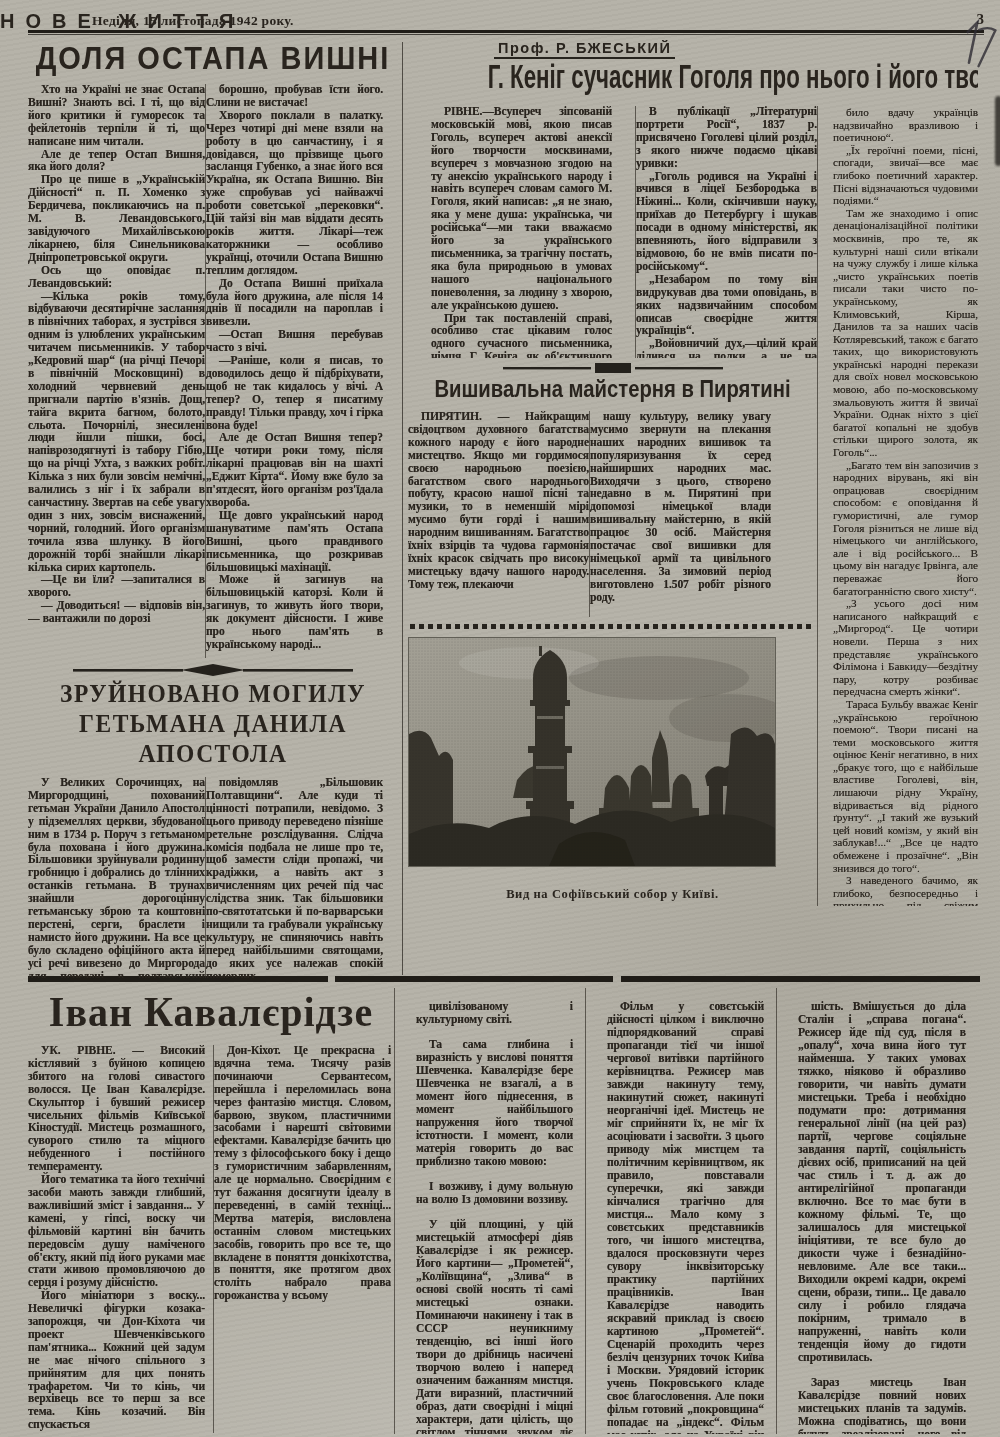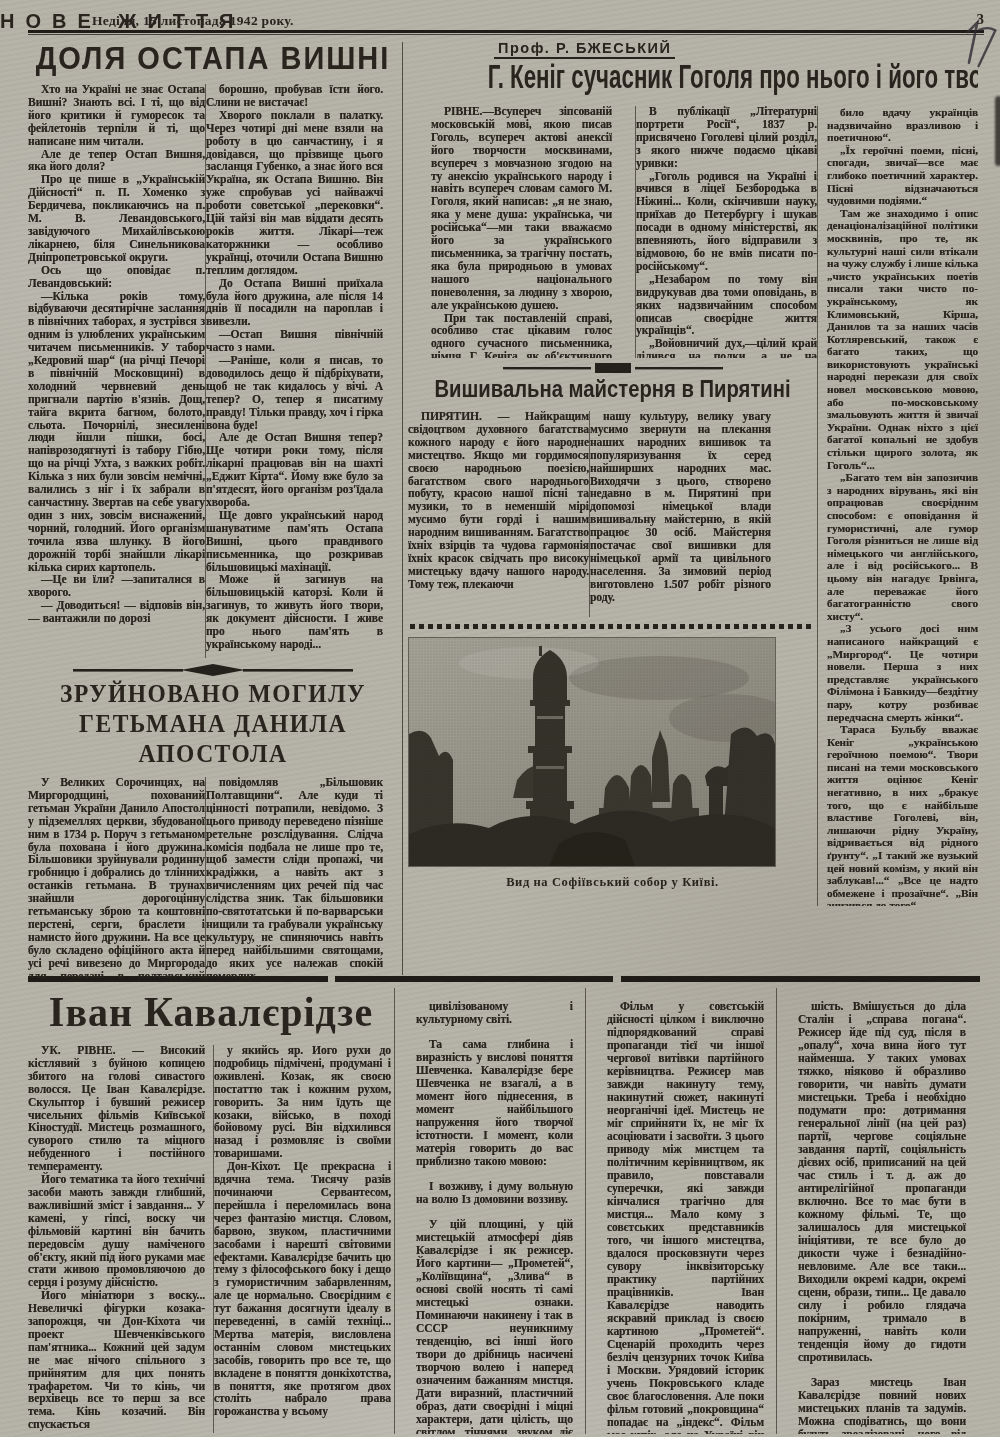--- a/index.html
+++ b/index.html
@@ -49,30 +49,30 @@
   .right-sec{position:absolute;left:408px;top:40px;width:570px;height:938px;overflow:hidden;}
   .byline{width:62%;text-align:center;font-family:"Liberation Sans",sans-serif;font-weight:700;
     font-size:14.5px;letter-spacing:1.5px;}
   .byline span{border-bottom:2px solid #26231d;padding:0 4px 1px;}
   .h-kenig{margin:4px 0 10px;text-align:center;font-family:"Liberation Sans",sans-serif;font-weight:700;
     font-size:31px;white-space:nowrap;transform:scaleX(.72) scaleY(1.05);transform-origin:center;}
   .right-body{display:flex;}
   .right-left{flex:0 0 378px;}
   .art2-cols{height:252px;}
   .art2-cols .col{flex:0 0 181px;margin-left:23px;}
-  .col-kenig3{flex:1;border-left:1px solid rgba(52,48,41,.7);padding-left:9px;overflow:hidden;
-    height:800px;font-size:11.3px;line-height:12.6px;font-weight:700;letter-spacing:-.1px;word-spacing:.3px;
+  .col-kenig3{flex:1;border-left:1px solid rgba(52,48,41,.7);padding-left:15px;overflow:hidden;
+    height:800px;font-size:11.3px;line-height:12.6px;font-weight:400;letter-spacing:-.1px;word-spacing:.3px;
     text-shadow:0 0 .5px rgba(41,36,30,.55);}
   .col-kenig3 p{margin:0;text-indent:13px;text-align:justify;}
   .h-pyriatyn{margin:3px 0 8px;text-align:center;font-family:"Liberation Sans",sans-serif;font-weight:700;
     font-size:23px;white-space:nowrap;transform:scaleX(.88);transform-origin:center;}
   .art3-cols{height:206px;}
   .art3-cols .col{flex:0 0 181px;}
   .photo{display:block;width:366px;height:228px;border:1px solid rgba(40,37,31,.5);background:#9b988d;}
-  .caption{margin-top:8px;text-align:center;font-weight:700;font-size:12.5px;letter-spacing:.6px;}
+  .caption{margin-top:20px;text-align:center;font-weight:700;font-size:12.5px;letter-spacing:.6px;}
   
   .bottom-sec{position:absolute;left:28px;top:988px;width:950px;height:446px;overflow:hidden;display:flex;}
   .bwrap{flex:0 0 366px;font-family:Liberation Serif, serif;}
   .h-kaval{margin:0 0 10px;text-align:center;font-weight:700;font-size:40px;letter-spacing:1px;transform:scaleY(1.05);}
   .art5-cols{height:388px;gap:8px;}
   .bcol{flex:0 0 181px;border-left:1px solid rgba(52,48,41,.7);padding-left:9px;overflow:hidden;
     font-size:11.6px;line-height:13px;font-weight:700;letter-spacing:-.1px;word-spacing:.4px;
     text-shadow:0 0 .5px rgba(41,36,30,.55);}
   .bcol.last{flex:1;}
   .bcol p{margin:12px;text-indent:13px;text-align:justify;}
@@ -104,21 +104,21 @@
           <p>Про це пише в „Українській Дійсності“ п. П. Хоменко з Бердичева, покликаючись на п. М. В. Левандовського, завідуючого Михайлівською лікарнею, біля Синельникова Дніпропетровської округи.</p>
           <p>Ось що оповідає п. Левандовський:</p>
           <p>—Кілька років тому, відбуваючи десятирічне заслання в північних таборах, я зустрівся з одним із улюблених українським читачем письменників. У табор „Кедровий шар“ (на річці Печорі в північній Московщині) в холодний червневий день пригнали партію в'язнів. Дощ, тайга вкрита багном, болото, сльота. Почорнілі, знесилені люди йшли пішки, босі, напіврозодягнуті із табору Гібю, що на річці Ухта, з важких робіт. Кілька з них були зовсім немічні, валились з ніг і їх забрали в санчастину. Звертав на себе увагу один з них, зовсім виснажений, чорний, голодний. Його організм точила язва шлунку. В його дорожній торбі знайшли лікарі кілька сирих картопель.</p>
           <p>—Це ви їли? —запиталися в хворого.</p>
           <p>— Доводиться! — відповів він, — вантажили по дорозі</p>
         </div>
       <div class="col">
           <p>борошно, пробував їсти його. Слини не вистачає!</p>
           <p>Хворого поклали в палатку. Через чотирі дні мене взяли на роботу в цю санчастину, і я довідався, що прізвище цього засланця Губенко, а знає його вся Україна, як Остапа Вишню. Він уже спробував усі найважчі роботи советської „перековки“. Цій тайзі він мав віддати десять років життя. Лікарі—теж каторжники — особливо українці, оточили Остапа Вишню теплим доглядом.</p>
           <p>До Остапа Вишні приїхала була його дружина, але після 14 днів її посадили на пароплав і вивезли.</p>
-          <p>—Остап Вишня північній часто з нами.</p>
+          <p>—Остап Вишня перебував часто з вічі.</p>
           <p>—Раніше, коли я писав, то доводилось дещо й підбріхувати, щоб не так кидалось у вічі. А тепер? О, тепер я писатиму правду! Тільки правду, хоч і гірка вона буде!</p>
           <p>Але де Остап Вишня тепер? Ще чотири роки тому, після лікарні працював він на шахті „Еджит Кірта“. Йому вже було за п'ятдесят, його організм роз'їдала хвороба.</p>
           <p>Ще довго український народ шануватиме пам'ять Остапа Вишні, цього правдивого письменника, що розкривав більшовицькі махінації.</p>
           <p>Може й загинув на більшовицькій каторзі. Коли й загинув, то живуть його твори, як документ дійсности. І живе про нього пам'ять в українському народі...</p>
         </div>
     </div>
 
     <svg class="orn" width="280" height="14" viewBox="0 0 280 14">
       <rect x="0" y="6" width="110" height="2.6" fill="#24211c"></rect>
       <rect x="170" y="6" width="110" height="2.6" fill="#24211c"></rect>
@@ -251,21 +251,20 @@
   <div class="bottom-sec">
     <div class="bwrap">
       <h1 class="h-kaval">Іван Кавалєрідзе</h1>
       <div class="cols art5-cols">
         <div class="col">
             <p>УК. РІВНЕ. — Високий кістлявий з буйною копицею збитого на голові сивастого волосся. Це Іван Кавалєрідзе. Скульптор і бувший режисер чисельних фільмів Київської Кіностудії. Мистець розмашного, суворого стилю та міцного небуденного і постійного темпераменту.</p>
             <p>Його тематика та його технічні засоби мають завжди глибший, важливіший зміст і завдання... У камені, у гіпсі, воску чи фільмовій картині він бачить передовсім душу наміченого об'єкту, який під його руками має стати живою промовляючою до серця і розуму дійсністю.</p>
             <p>Його мініатюри з воску... Невеличкі фігурки козака-запорожця, чи Дон-Кіхота чи проект Шевченківського пам'ятника... Кожний цей задум не має нічого спільного з прийнятим для цих понять трафаретом. Чи то кінь, чи верхівець все то перш за все тема. Кінь козачий. Він спускається</p>
           </div>
         <div class="col">
-            <p>у якийсь яр. Його рухи до подробиць підмічені, продумані і оживлені. Козак, як своєю постаттю так і кожним рухом, говорить. За ним їдуть ще козаки, військо, в поході бойовому русі. Він відхилився назад і розмовляє із своїми товаришами.</p>
             <p>Дон-Кіхот. Це прекрасна і вдячна тема. Тисячу разів починаючи Сервантесом, перейшла і переломилась вона через фантазію мистця. Словом, барвою, звуком, пластичними засобами і нарешті світовими ефектами. Кавалєрідзе бачить цю тему з філософського боку і дещо з гумористичним забарвленням, але це нормально. Своєрідним є тут бажання досягнути ідеалу в переведенні, в самій техніці... Мертва матерія, висловлена останнім словом мистецьких засобів, говорить про все те, що вкладене в поняття донкіхотства, в поняття, яке протягом двох століть набрало права горожанства у всьому</p>
           </div>
       </div>
     </div>
     <div class="bcol">
         <p>цивілізованому і культурному світі.</p>
         <p>Та сама глибина і виразність у вислові поняття Шевченка. Кавалєрідзе бере Шевченка не взагалі, а в момент його піднесення, в момент найбільшого напруження його творчої істотности. І момент, коли матерія говорить до вас приблизно такою мовою:</p>
         <p class="verse">І возживу, і думу вольную
                     на волю
 Із домовини воззиву.</p>

